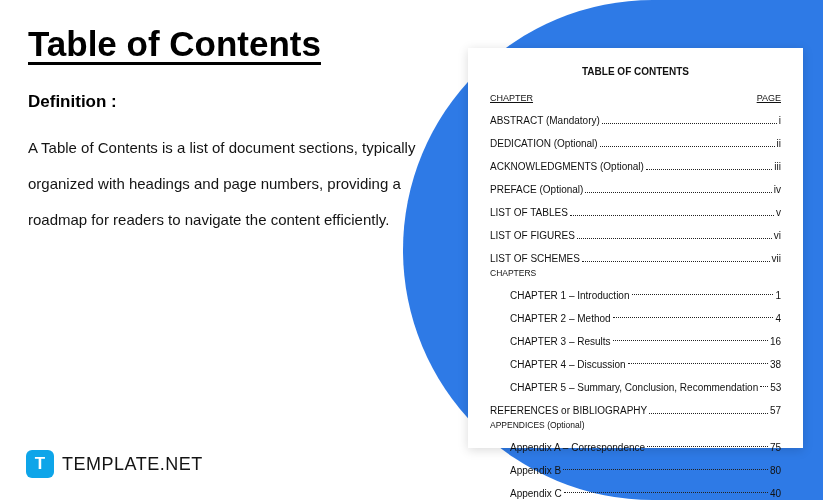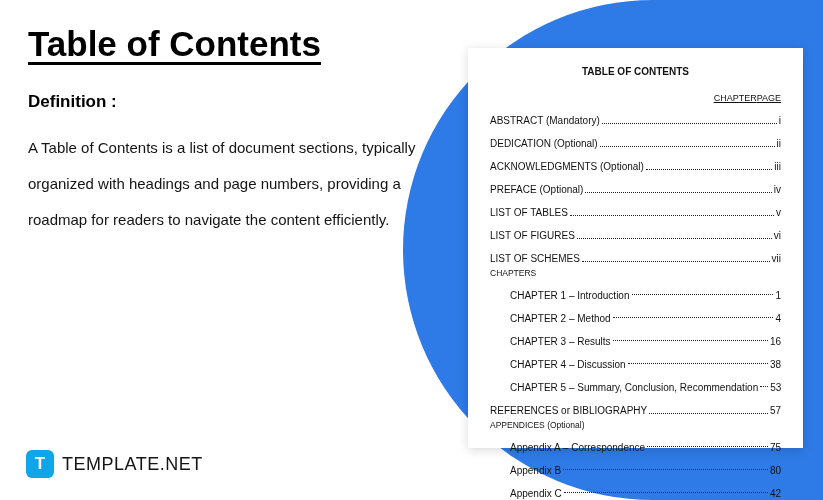--- a/index.html
+++ b/index.html
@@ -84,21 +84,21 @@
   color: #111;
 }
 .doc-title {
   text-align: center;
   font-weight: 700;
   font-size: 10px;
   margin-bottom: 16px;
 }
 .doc-header-row {
   display: flex;
-  justify-content: flex-end;
+  justify-content: space-between;
   font-size: 9px;
   text-decoration: underline;
   margin-bottom: 8px;
 }
 .toc-row {
   display: flex;
   align-items: baseline;
   font-size: 10px;
   margin-bottom: 4px;
   white-space: nowrap;
@@ -224,21 +224,21 @@
       <span class="toc-page">75</span>
     </div>
       <div class="toc-row indented">
       <span class="toc-label">Appendix B</span>
       <span class="toc-dots"></span>
       <span class="toc-page">80</span>
     </div>
       <div class="toc-row indented">
       <span class="toc-label">Appendix C</span>
       <span class="toc-dots"></span>
-      <span class="toc-page">42</span>
+      <span class="toc-page">40</span>
     </div>
     </div>
 
   <div class="toc-gap"></div>
 
   <div class="toc-row">
     <span class="toc-label">VITA</span>
     <span class="toc-dots"></span>
     <span class="toc-page">82</span>
   </div>

